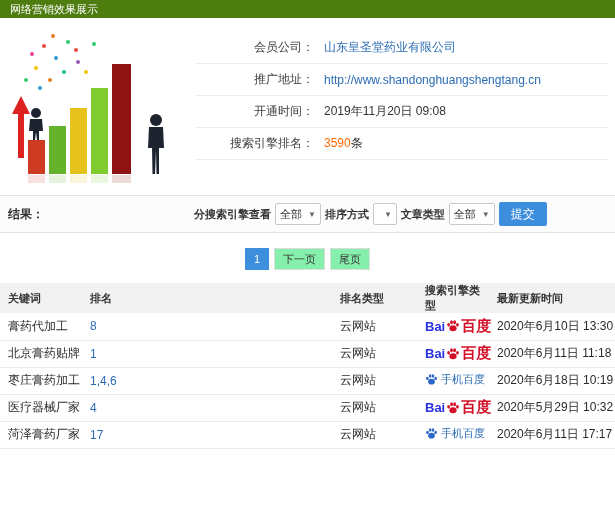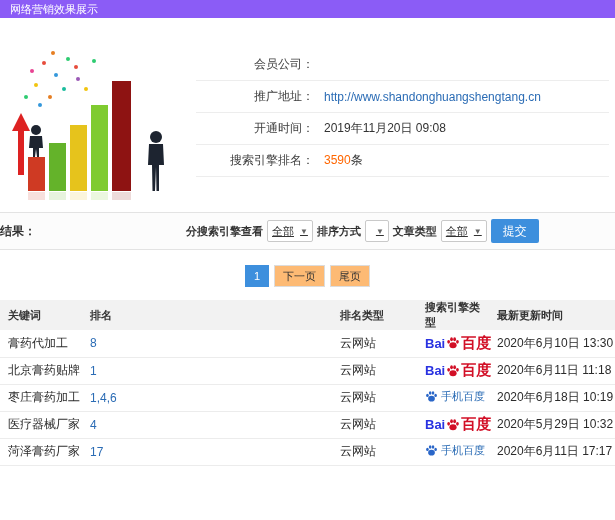--- a/index.html
+++ b/index.html
@@ -3,57 +3,57 @@
 <meta charset="utf-8">
 <style>
   * { margin: 0; padding: 0; box-sizing: border-box; }
   html, body { background: #fff; }
   body {
     width: 615px; height: 520px; overflow: hidden;
     font-family: "Liberation Sans", "DejaVu Sans", sans-serif;
     font-size: 12px; color: #333;
   }
   .topbar {
-    height: 18px; background: #8b5cf6; color: #fff;
+    height: 18px; background: #4d7c0f; color: #fff;
     font-size: 11px; line-height: 18px; padding-left: 10px;
   }
   
-  .info { display: flex; padding: 21px 0 6px 0; }
+  .info { display: flex; padding: 4px 0 6px 0; }
   .chart-wrap { width: 196px; flex: none; padding: 6px 4px 0 6px; }
   .info-list { flex: 1; padding: 10px 6px 0 0; }
   .info-row { display: flex; align-items: center; padding: 7px 0; border-bottom: 1px solid #ededed; }
   .info-label { width: 118px; text-align: right; color: #404040; flex: none; }
   .info-value { margin-left: 10px; }
   a.link { color: #2b6cb5; text-decoration: none; cursor: pointer; }
   .num-orange { color: #ff6600; }
   
   .filterbar {
     display: flex; align-items: center; height: 38px;
     background: #fcfcfc; border-top: 1px solid #e3e3e3; border-bottom: 1px solid #e3e3e3;
-    font-size: 11px; white-space: nowrap; overflow: hidden;
+    padding-left: 8px; font-size: 11px; white-space: nowrap; overflow: hidden;
   }
   .result-label { font-weight: bold; font-size: 12px; color: #333; }
   .filters { display: flex; align-items: center; gap: 4px; margin-left: 150px; }
   .f-label { font-weight: bold; color: #333; }
   .select {
     display: inline-flex; align-items: center; height: 22px;
     border: 1px solid #c9c9c9; border-radius: 2px; background: #fff;
-    padding: 0 4px; color: #333; cursor: pointer; text-decoration: underline;
+    padding: 0 4px; color: #333; cursor: pointer;
   }
   .select .caret { margin-left: 6px; font-size: 8px; color: #666; }
   .submit-btn {
     height: 24px; border: none; border-radius: 2px; background: #3d8fdd; color: #fff;
     padding: 0 12px; font-size: 12px; cursor: pointer; flex: none;
     font-family: "Liberation Sans", "DejaVu Sans", sans-serif;
   }
   
   .pagination { display: flex; justify-content: center; gap: 5px; margin: 15px 0 13px; }
   .page {
     min-width: 24px; height: 22px; display: inline-flex; align-items: center; justify-content: center;
-    border: 1px solid #dcdcdc; background: #fdba74; padding: 0 8px; font-size: 11px; color: #333; cursor: pointer;
+    border: 1px solid #dcdcdc; background: #86efac; padding: 0 8px; font-size: 11px; color: #333; cursor: pointer;
   }
   .page.active { background: #3d8fdd; border-color: #3d8fdd; color: #fff; }
   
   table { width: 100%; border-collapse: collapse; table-layout: fixed; }
   col.c1 { width: 82px; } col.c2 { width: 250px; } col.c3 { width: 85px; }
   col.c4 { width: 72px; } col.c5 { width: 126px; }
   td { padding-left: 8px; overflow: visible; }
   thead td { background: #f2f2f2; font-weight: bold; height: 25px; font-size: 11px; color: #333; }
   tbody td { height: 27px; border-bottom: 1px solid #ececec; font-size: 12px; color: #2b2b2b; }
   a.rank-link { color: #2b6cb5; text-decoration: none; cursor: pointer; }
@@ -122,20 +122,21 @@
       <g fill="#1d2430">
         <circle cx="150" cy="92" r="6"></circle>
         <path d="M143 99 L157 99 L158 120 L153 120 L153 146 L150.5 146 L150 122 L149 146 L146.5 146 L146 120 L142 120 Z"></path>
       </g>
     </svg>
   </div>
 
   <div class="info-list">
     <div class="info-row">
       <span class="info-label">会员公司：</span>
+      <a class="link info-value">山东皇圣堂药业有限公司</a>
     </div>
     <div class="info-row">
       <span class="info-label">推广地址：</span>
       <a class="link info-value">http://www.shandonghuangshengtang.cn</a>
     </div>
     <div class="info-row">
       <span class="info-label">开通时间：</span>
       <span class="info-value">2019年11月20日 09:08</span>
     </div>
     <div class="info-row">

